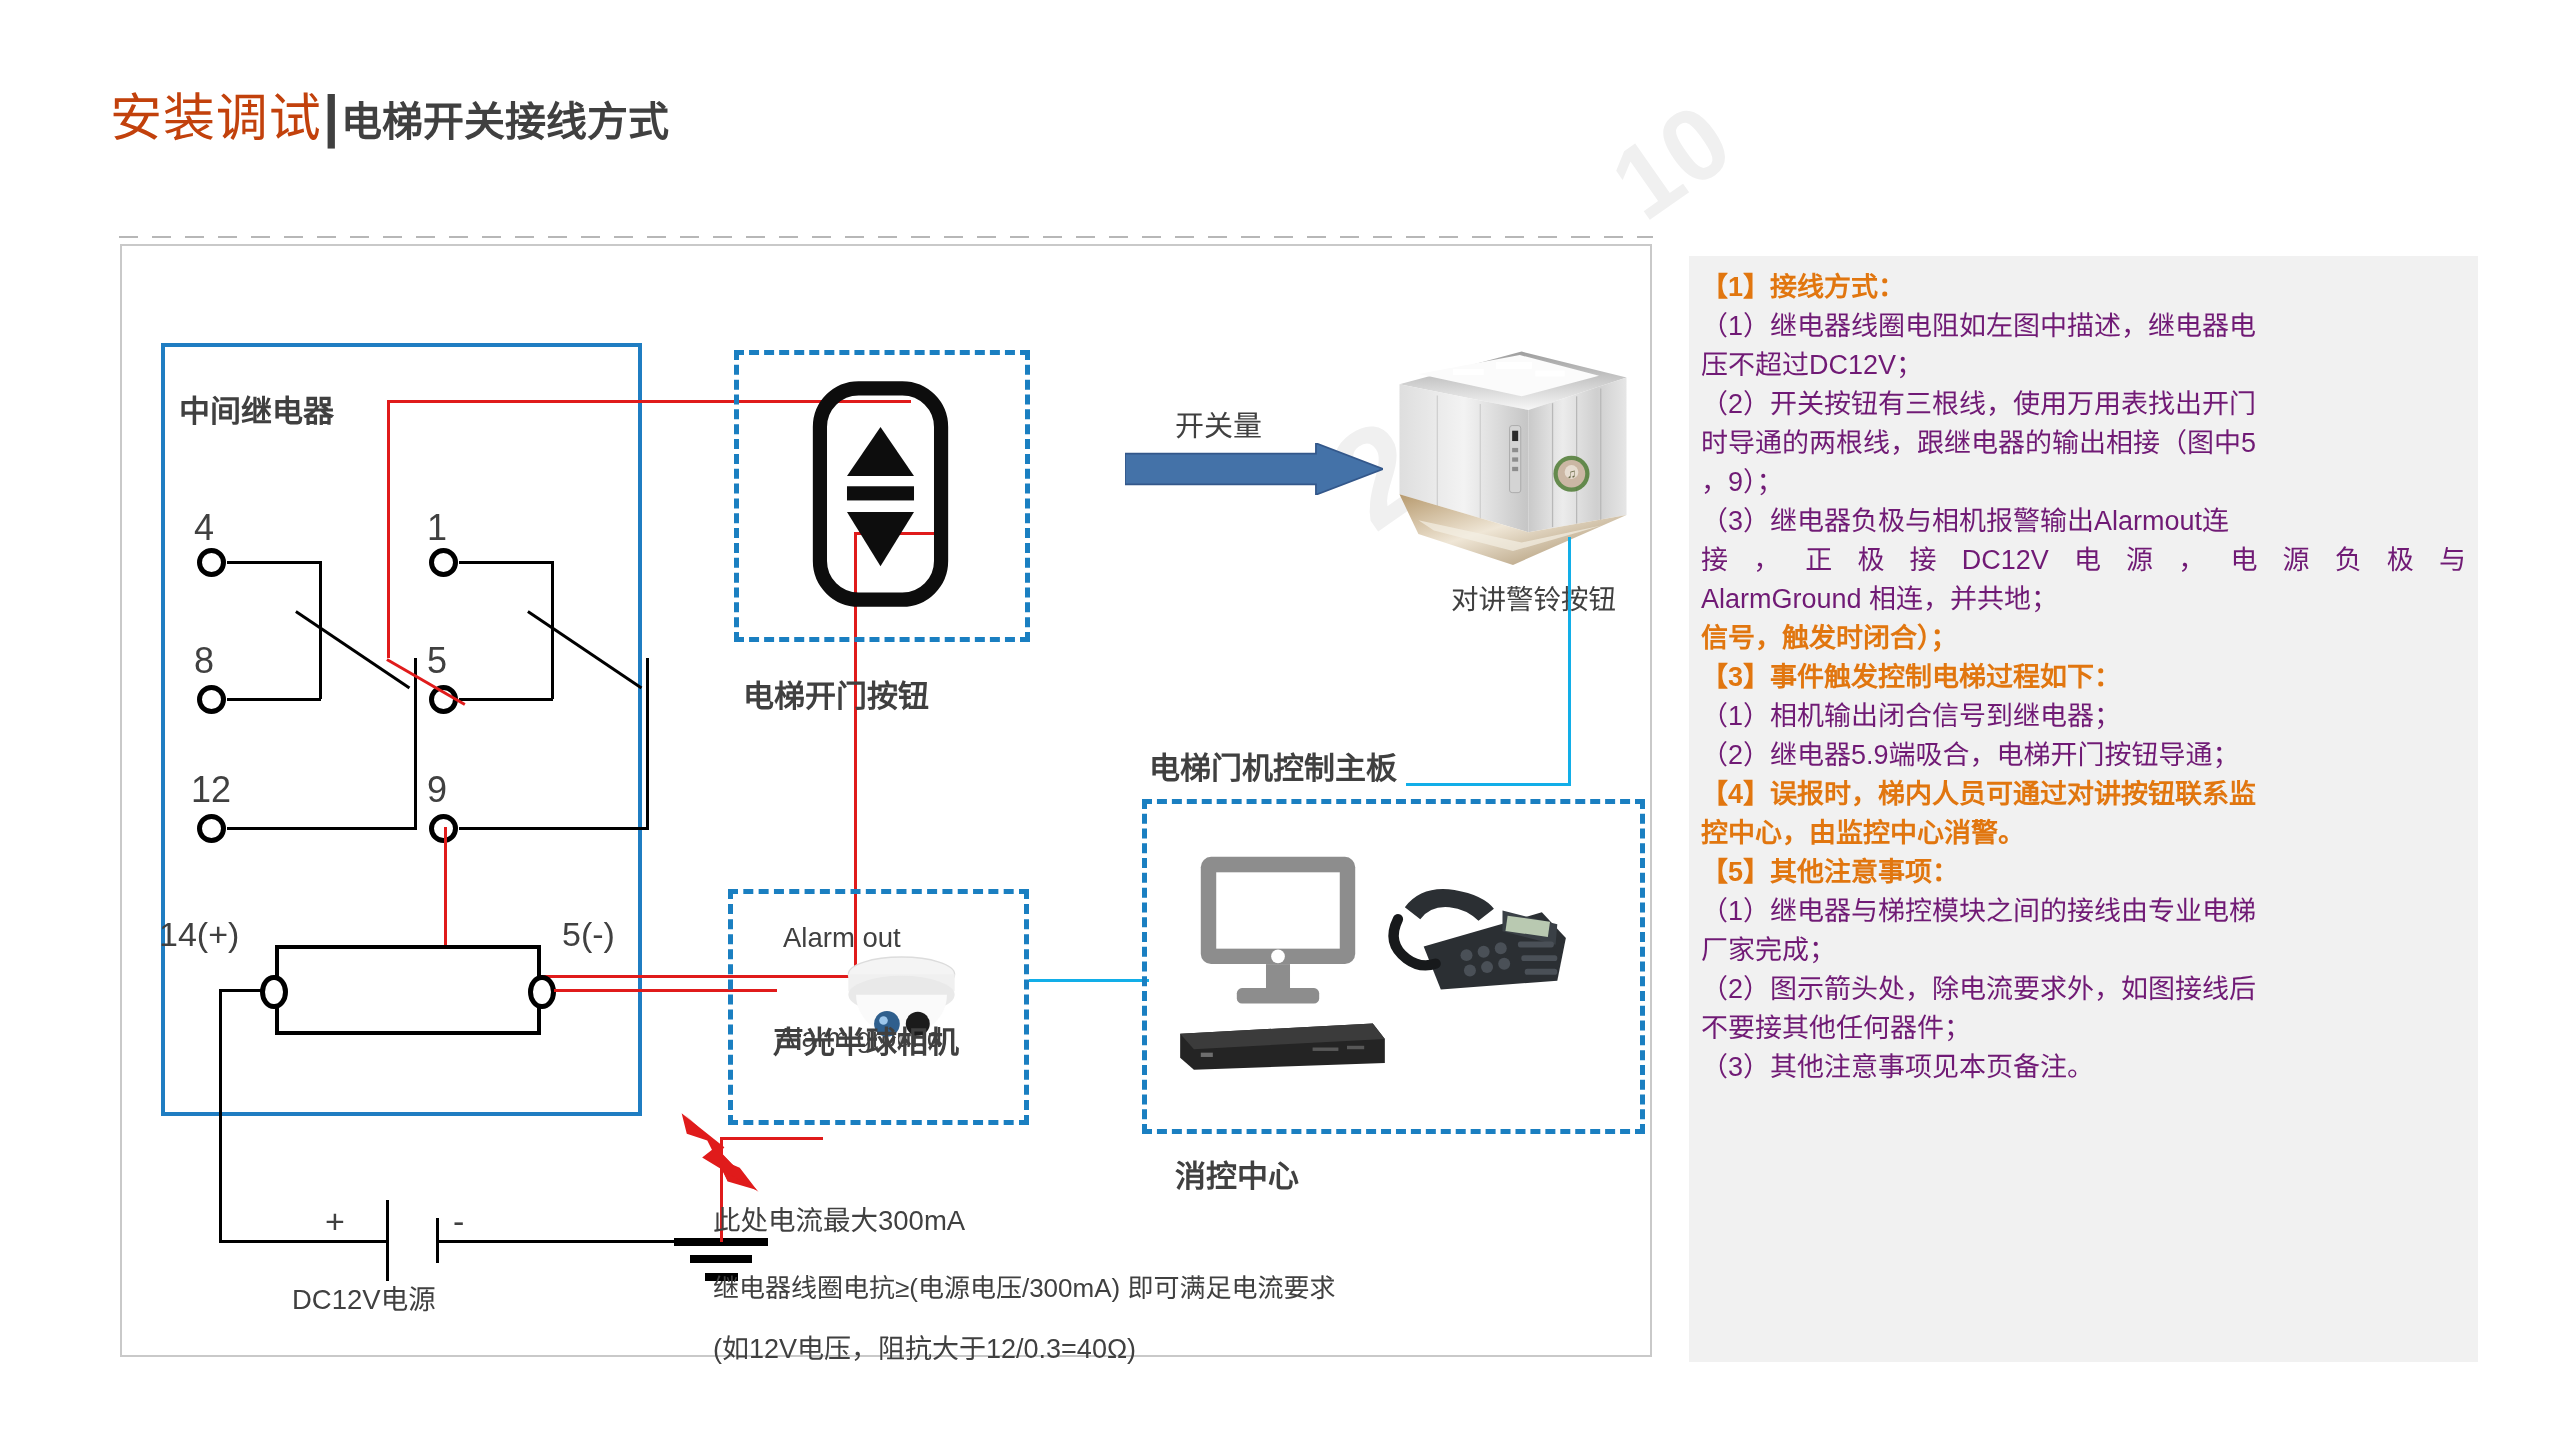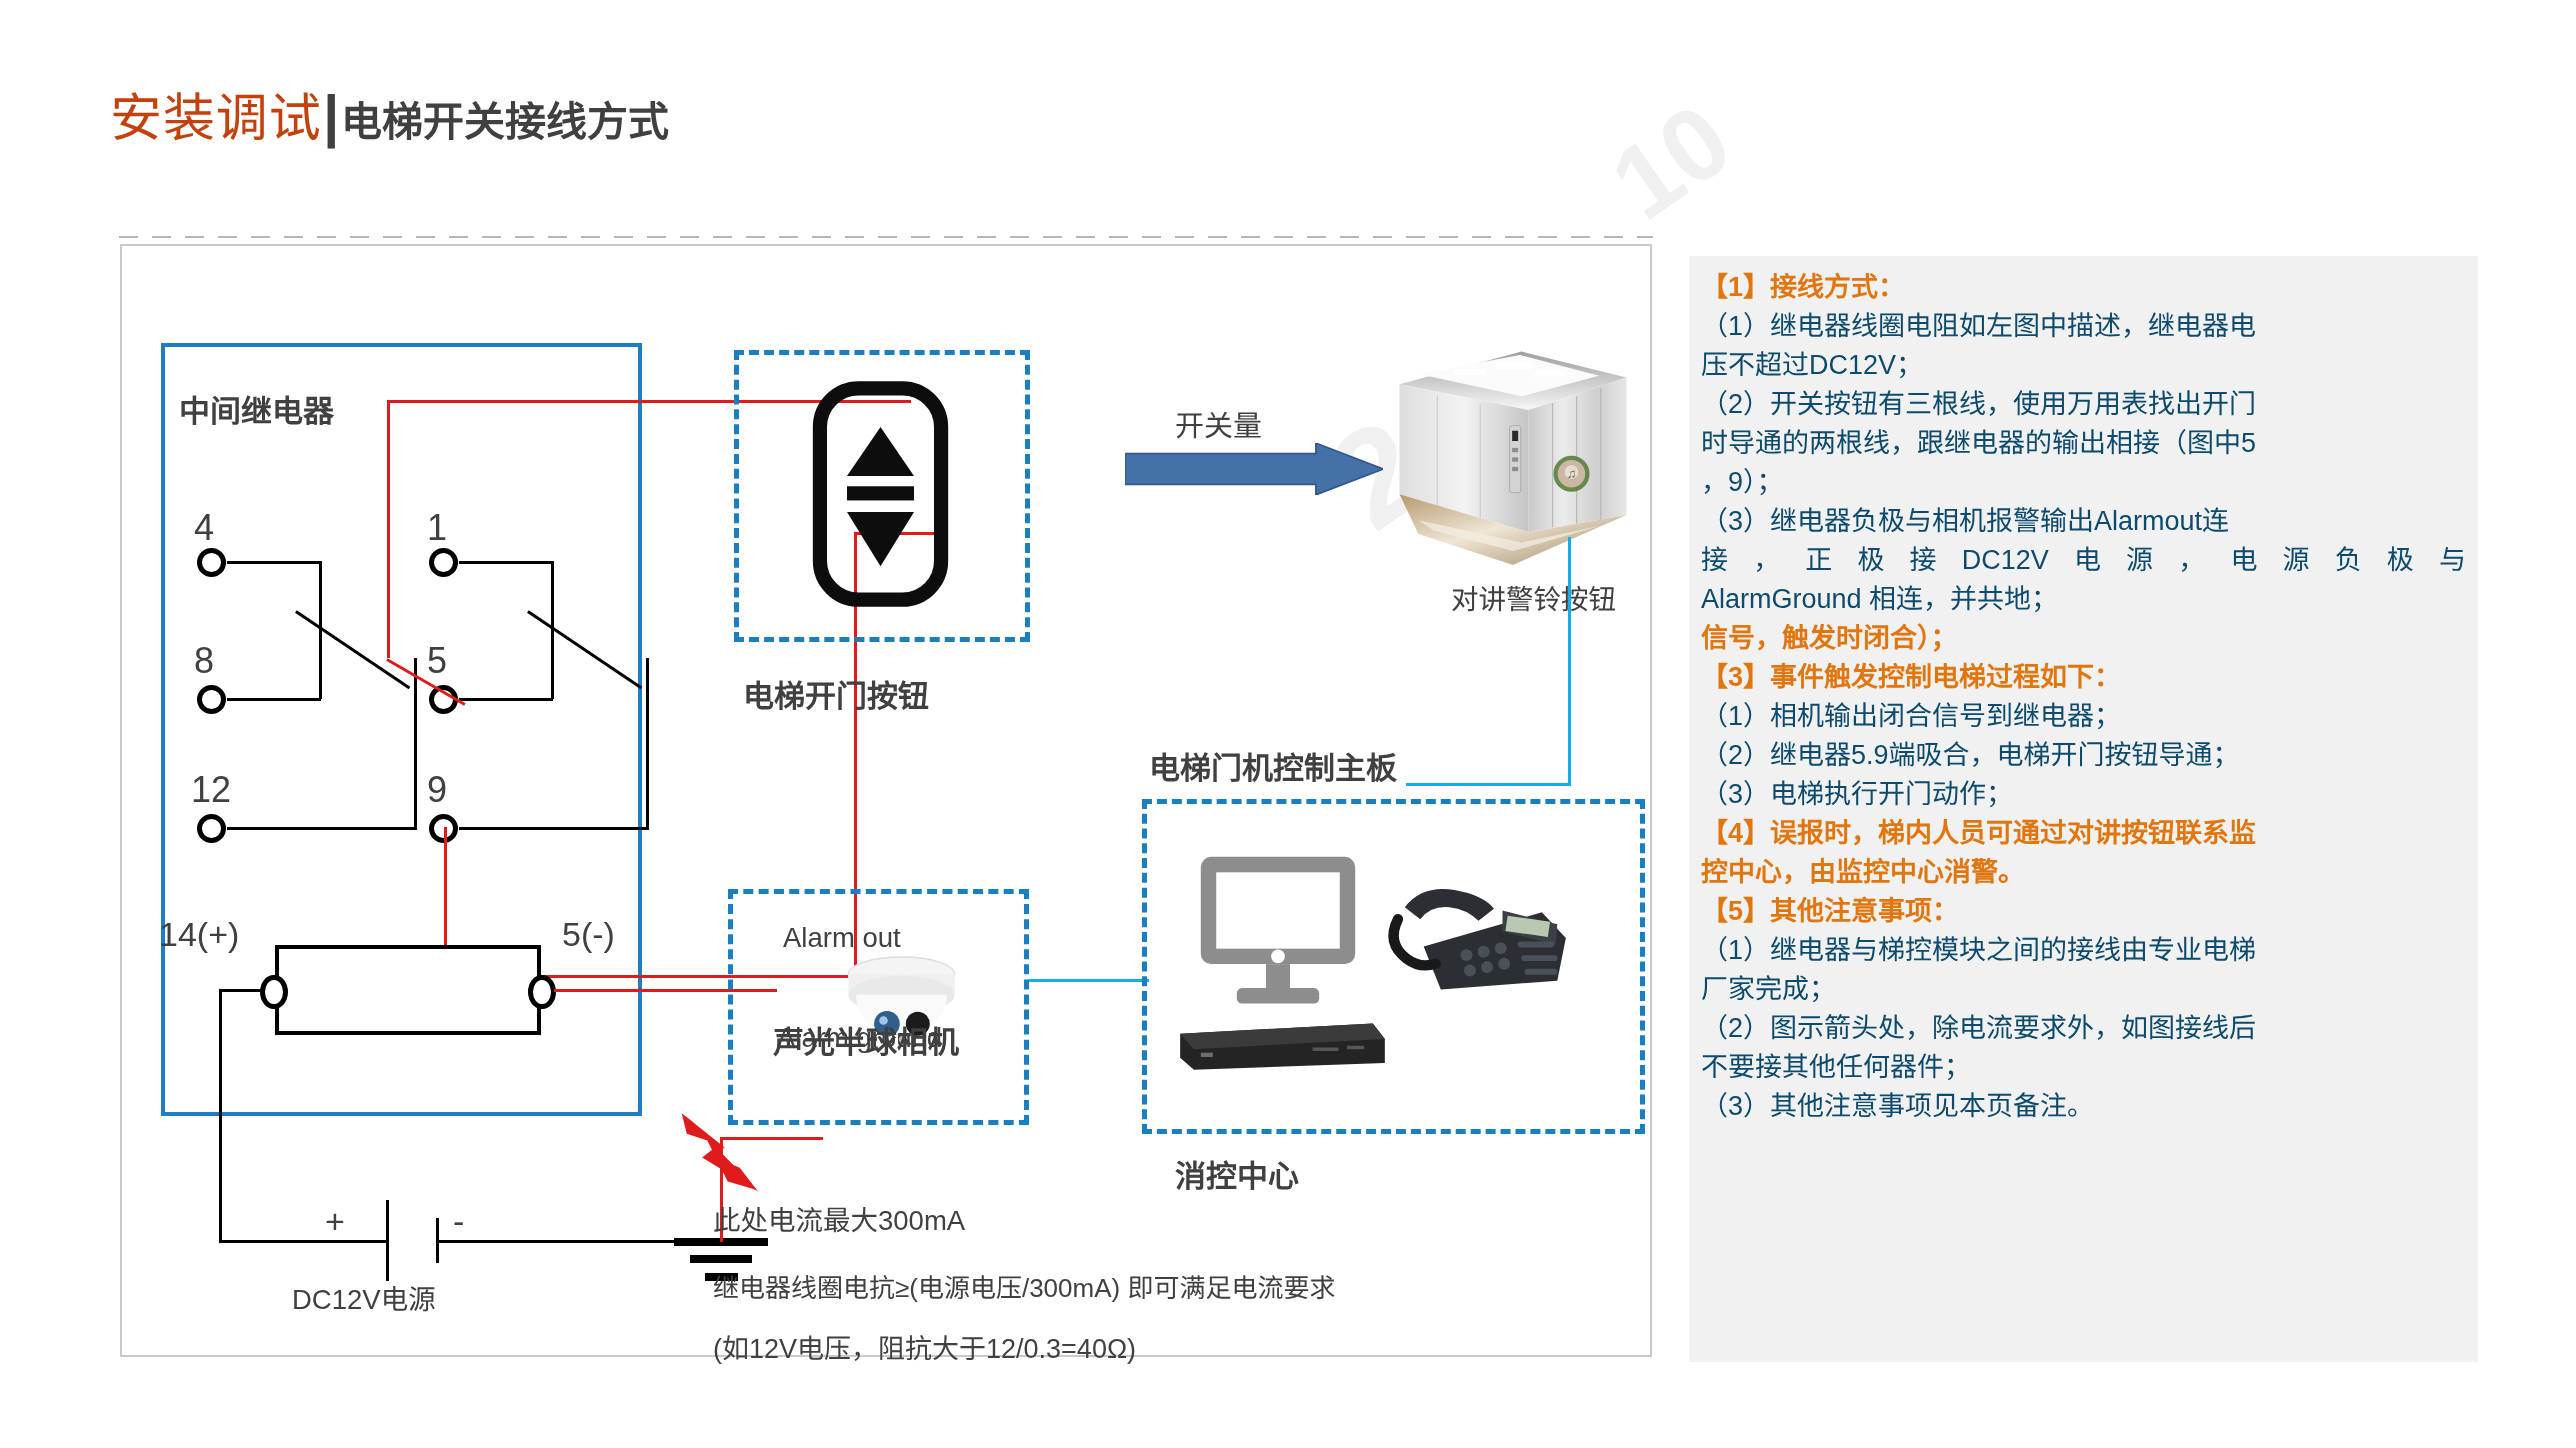--- a/index.html
+++ b/index.html
@@ -106,21 +106,21 @@
   #red-arrow{position:absolute;left:678px;top:1108px;width:103px;height:94px;}
 
   
   #elevator-img{position:absolute;left:1384px;top:343px;width:258px;height:258px;}
   
   #notes-panel{
     position:absolute;left:1689px;top:256px;width:789px;height:1106px;
     background:#f1f1f1;box-sizing:border-box;padding:12px 12px 0 12px;
   }
   .nline{
-    font-size:27px;line-height:39px;color:#0c4a6e;
+    font-size:27px;line-height:39px;color:#701a75;
     font-family:"Liberation Sans","DejaVu Sans",sans-serif;
     white-space:pre;
   }
   .nline.accent{color:#E1760F;font-weight:bold;}
   .nline.just{white-space:normal;text-align:justify;text-align-last:justify;}
 
   
   .wm{position:absolute;color:#f0f0f0;font-size:129px;font-weight:bold;
       transform:rotate(-35deg);pointer-events:none;user-select:none;}
 </style>
@@ -356,21 +356,20 @@
   <div class="nline">（2）开关按钮有三根线，使用万用表找出开门</div>
   <div class="nline">时导通的两根线，跟继电器的输出相接（图中5</div>
   <div class="nline">，9）；</div>
   <div class="nline">（3）继电器负极与相机报警输出Alarmout连</div>
   <div class="nline just">接，正极接DC12V电源，电源负极与</div>
   <div class="nline">AlarmGround 相连，并共地；</div>
   <div class="nline accent">信号，触发时闭合）；</div>
   <div class="nline accent">【3】事件触发控制电梯过程如下：</div>
   <div class="nline">（1）相机输出闭合信号到继电器；</div>
   <div class="nline">（2）继电器5.9端吸合，电梯开门按钮导通；</div>
-  <div class="nline">（3）电梯执行开门动作；</div>
   <div class="nline accent">【4】误报时，梯内人员可通过对讲按钮联系监</div>
   <div class="nline accent">控中心，由监控中心消警。</div>
   <div class="nline accent">【5】其他注意事项：</div>
   <div class="nline">（1）继电器与梯控模块之间的接线由专业电梯</div>
   <div class="nline">厂家完成；</div>
   <div class="nline">（2）图示箭头处，除电流要求外，如图接线后</div>
   <div class="nline">不要接其他任何器件；</div>
   <div class="nline">（3）其他注意事项见本页备注。</div>
 </div>
 

